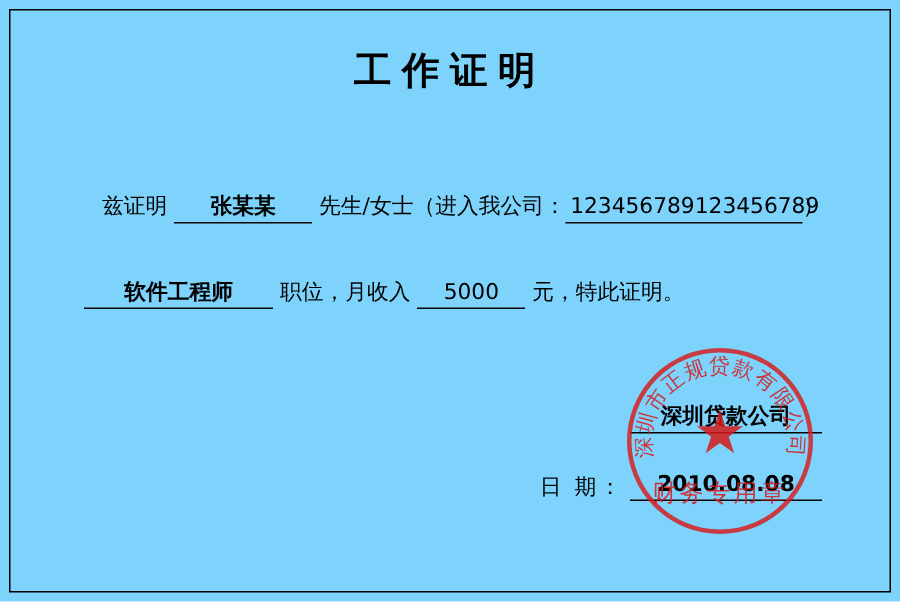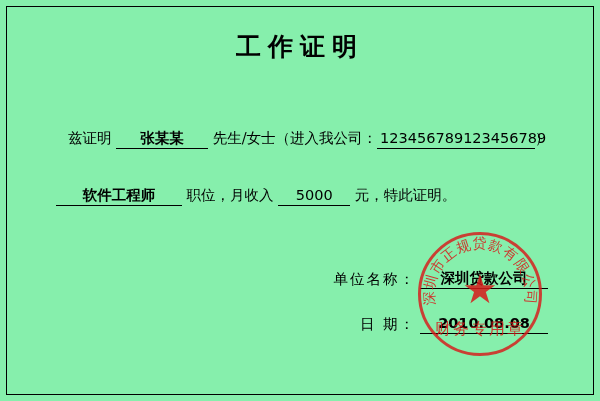--- a/index.html
+++ b/index.html
@@ -7,21 +7,21 @@
     padding: 0;
     background: #ffffff;
   }
   body {
     font-family: "DejaVu Sans", "Liberation Sans", sans-serif;
   }
   .page {
     position: relative;
     width: 600px;
     height: 401px;
-    background: #86efac;
+    background: #7dd3fc;
     box-sizing: border-box;
     overflow: hidden;
   }
   .border-frame {
     position: absolute;
     left: 6px;
     top: 6px;
     width: 588px;
     height: 389px;
     border: 1px solid #000000;
@@ -176,21 +176,20 @@
     <div class="line">
       <span class="fill" style="width:120px">软件工程师</span>
       <span>职位，月收入</span>
       <span class="fill num" style="width:66px">5000</span>
       <span>元，特此证明。</span>
     </div>
   </div>
 
   <div class="sig-block">
     <div class="sig-row">
-      <span class="sig-label">单位名称：</span>
       <span class="sig-value">深圳贷款公司</span>
     </div>
     <div class="sig-row">
       <span class="sig-label">日    期：</span>
       <span class="sig-value date">2010.08.08</span>
     </div>
   </div>
 
   <div class="seal">
     <div class="seal-ring"></div>

